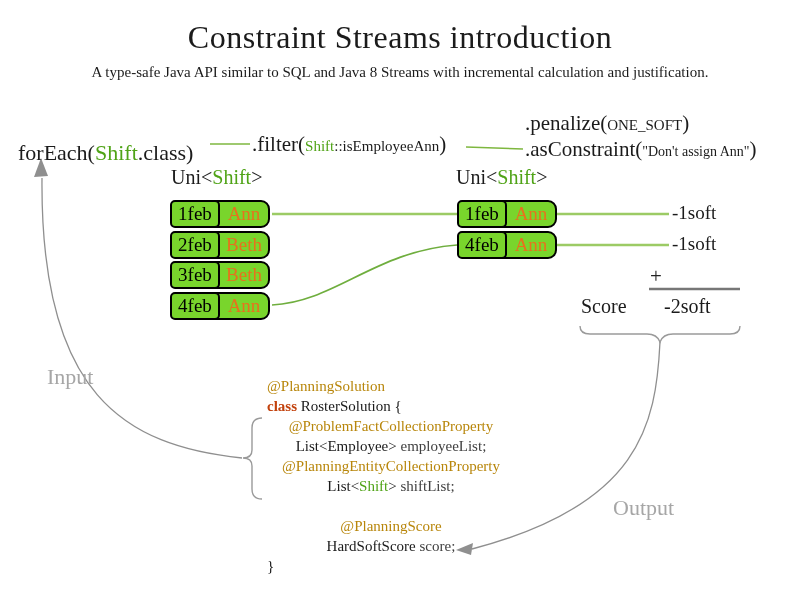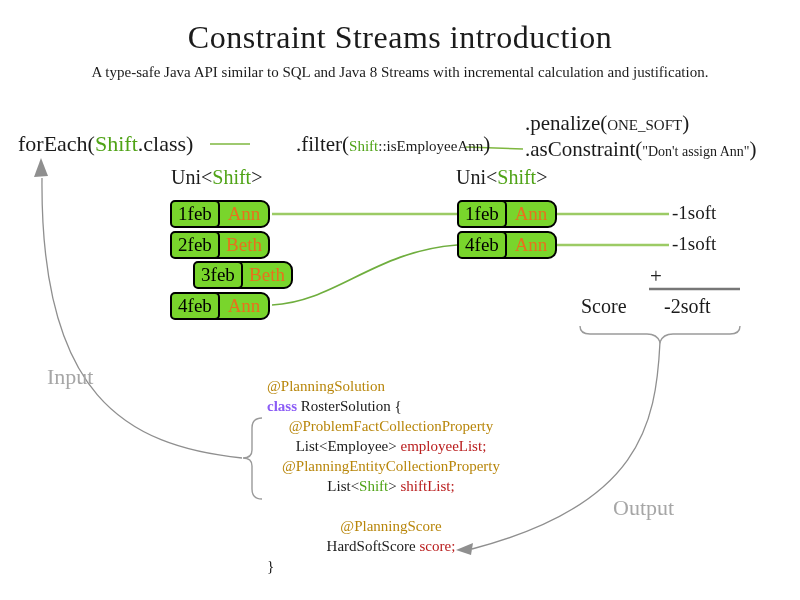--- a/index.html
+++ b/index.html
@@ -13,22 +13,22 @@
   .title { width:800px; text-align:center; top:19px; left:0; font-size:32px; letter-spacing:0.5px; }
   .subtitle { width:800px; text-align:center; top:64px; left:0; font-size:15px; }
 
   .call { font-size:21px; }
   .call .small { font-size:15px; }
   .call .smaller { font-size:14px; }
   .foreach { font-size:22px; }
 
   .t-green { color:#4fa316; }
   .t-gold { color:#b8860b; }
-  .t-blue { color:#8b5cf6; font-weight:bold;text-align:right; }
-  .t-purple { color:#b91c1c; }
+  .t-blue { color:#c2410c; font-weight:bold;text-align:right; }
+  .t-purple { color:#404040; }
 
   .uni { font-size:20px; }
 
   .shift-row {
     position:absolute; width:100px; height:28px; background:#79d52c;
     border:2px solid #000; border-radius:9px; box-sizing:border-box;
   }
   .shift-row .date {
     position:absolute; left:-2px; top:-2px; width:50px; height:28px;
     background:#79d52c; border:2px solid #000; border-radius:5px; box-sizing:border-box;
@@ -76,25 +76,25 @@
 
     <path d="M262,418 Q252,418 252,428 L252,450 Q252,458 243,458 Q252,458 252,466 L252,489 Q252,499 262,499" fill="none" stroke="#9a9a9a" stroke-width="1.4"></path>
 
     <path d="M242,458 C125,446 40,395 42,178" fill="none" stroke="#8f8f8f" stroke-width="1.3"></path>
     <polygon points="41,158 34,177 48,176" fill="#8f8f8f"></polygon>
   </svg>
 
   <div class="abs title">Constraint Streams introduction</div>
   <div class="abs subtitle">A type-safe Java API similar to SQL and Java 8 Streams with incremental calculation and justification.</div>
 
-  <div class="abs foreach" style="left:18px; top:131px;">
+  <div class="abs foreach" style="left:18px; top:140px;">
     <span>forEach(</span><span class="t-green">Shift</span><span>.class)</span>
   </div>
 
-  <div class="abs call" style="left:252px; top:132px;margin-left:44px;">
+  <div class="abs call" style="left:252px; top:132px;">
     <span>.filter(</span><span class="small"><span class="t-green">Shift</span><span>::isEmployeeAnn</span></span><span>)</span>
   </div>
 
   <div class="abs call" style="left:525px; top:111px;">
     <span>.penalize(</span><span class="small">ONE_SOFT</span><span>)</span>
   </div>
 
   <div class="abs call" style="left:525px; top:137px;">
     <span>.asConstraint(</span><span class="smaller">"Don't assign Ann"</span><span>)</span>
   </div>
@@ -107,21 +107,21 @@
   </div>
 
   <div class="shift-row" style="left:170px; top:200px;">
     <div class="date">1feb</div>
     <div class="name">Ann</div>
   </div>
   <div class="shift-row" style="left:170px; top:230.5px;">
     <div class="date">2feb</div>
     <div class="name">Beth</div>
   </div>
-  <div class="shift-row" style="left:170px; top:261px;margin-left:23px;">
+  <div class="shift-row" style="left:170px; top:261px;">
     <div class="date">3feb</div>
     <div class="name">Beth</div>
   </div>
   <div class="shift-row" style="left:170px; top:291.5px;">
     <div class="date">4feb</div>
     <div class="name">Ann</div>
   </div>
 
   <div class="shift-row" style="left:457px; top:200px;">
     <div class="date">1feb</div>

